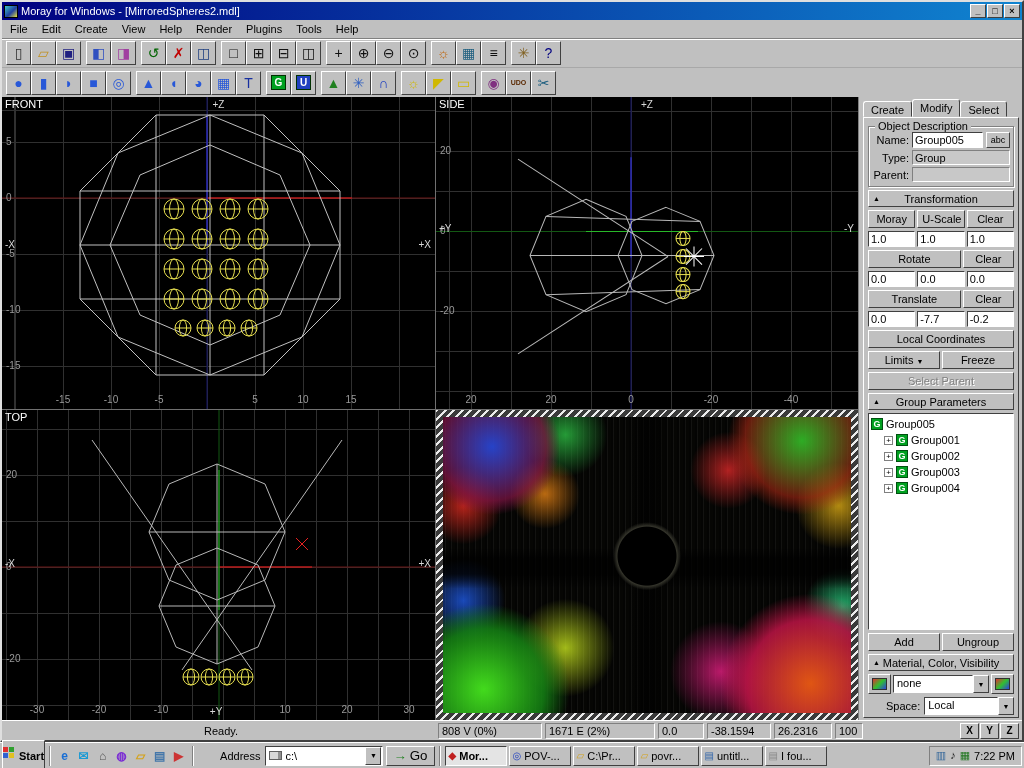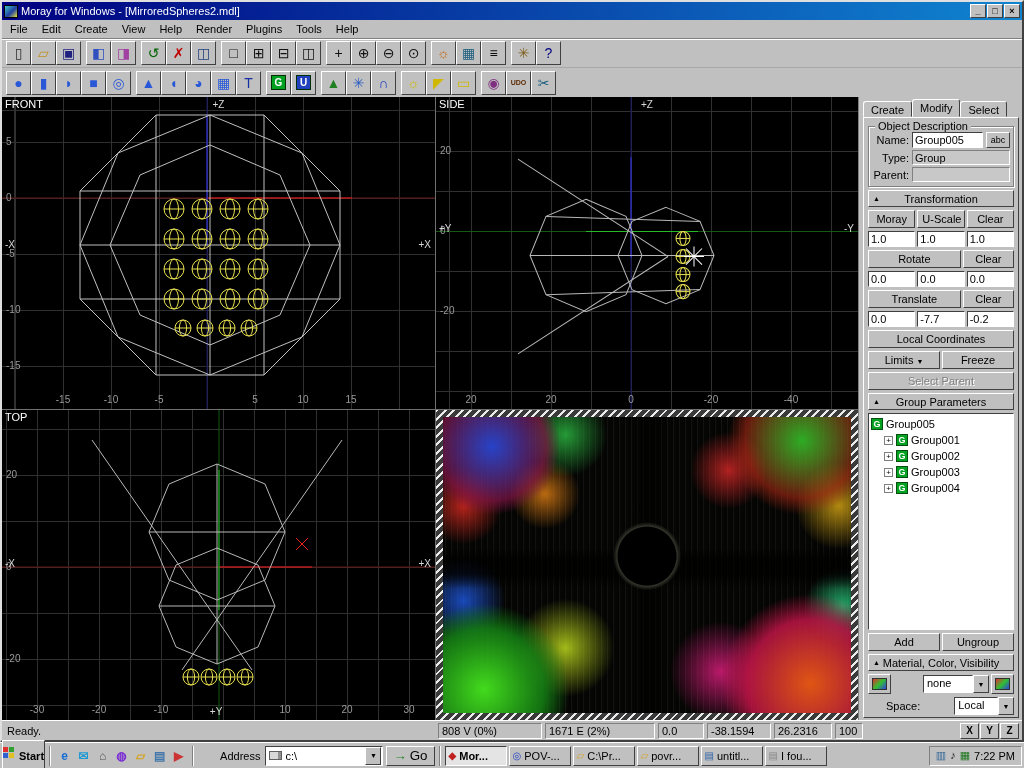--- a/index.html
+++ b/index.html
@@ -86,27 +86,27 @@
 .disabledtxt{color:#808080;text-shadow:1px 1px 0 #fff;}
 .tree{background:#fff;border:1px solid;border-color:#404040 #fff #fff #404040;flex:1;min-height:60px;padding:2px;overflow:hidden;}
 .treerow{display:flex;align-items:center;gap:3px;height:16px;}
 .treerow.child{padding-left:13px;}
 .plusbox{width:9px;height:9px;border:1px solid #808080;font-size:8px;line-height:7px;text-align:center;background:#fff;flex:none;}
 .gicon{width:12px;height:12px;background:#00a020;color:#fff;font-size:9px;font-weight:bold;display:flex;align-items:center;justify-content:center;border:1px solid #005010;flex:none;}
 .matrow{display:flex;gap:2px;align-items:center;flex:none;}
 .iconbtn{width:23px;height:20px;background:#c0c0c0;border:1px solid;border-color:#fff #404040 #404040 #fff;display:flex;align-items:center;justify-content:center;padding:0;}
 .matswatch{width:15px;height:12px;background:linear-gradient(135deg,#e03030,#30c030 50%,#3040e0);border:1px solid #303030;}
 .combo{flex:1;display:flex;height:18px;min-width:0;}
-.combotext{flex:1;border:1px solid;border-color:#404040 #fff #fff #404040;background:#fff;padding:1px 3px;white-space:nowrap;overflow:hidden;margin-left:30px;}
+.combotext{flex:1;border:1px solid;border-color:#404040 #fff #fff #404040;background:#fff;padding:1px 3px;white-space:nowrap;overflow:hidden;}
 .combobtn{width:16px;height:18px;background:#c0c0c0;border:1px solid;border-color:#fff #404040 #404040 #fff;font-size:7px;display:flex;align-items:center;justify-content:center;padding:0;flex:none;}
 .spacerow{display:flex;align-items:center;gap:4px;flex:none;padding-left:18px;}
 .spacerow .combo{max-width:92px;}
 
 .appstatus{height:20px;flex:none;display:flex;align-items:center;padding:1px 3px;gap:3px;border-top:1px solid #fff;}
-.statusmsg{width:430px;flex:none;padding-left:2px;}
+.statusmsg{width:430px;flex:none;padding-left:2px;text-align:center;}
 .scell{height:16px;border:1px solid;border-color:#808080 #fff #fff #808080;padding:1px 3px;font-size:11px;white-space:nowrap;}
 .axiswrap{margin-left:auto;display:flex;gap:1px;}
 .axisbtn{width:19px;height:16px;background:#c0c0c0;border:1px solid;border-color:#fff #404040 #404040 #fff;font-size:10px;font-weight:bold;text-align:center;padding:0;}
 
 .taskbar{position:absolute;left:0;top:742px;width:1024px;height:26px;background:#c0c0c0;border-top:1px solid #fff;display:flex;align-items:center;gap:3px;padding:0 2px;}
 .startbtn{height:32px;display:flex;align-items:center;gap:4px;padding:0 0;font-weight:bold;font-size:11px;background:#c0c0c0;border:1px solid;border-color:#fff #404040 #404040 #fff;}
 .winlogo{width:5px;height:5px;background:#e03030;box-shadow:6px 0 0 #30a030,0 6px 0 #3060d0,6px 6px 0 #e0c020;margin:-6px 7px 6px 0;display:inline-block;}
 .tbsep{width:2px;height:20px;border-left:1px solid #808080;border-right:1px solid #fff;margin:0 1px;flex:none;}
 .qlicon{width:19px;height:19px;display:flex;align-items:center;justify-content:center;font-size:12px;flex:none;}
 .addrlabel{padding:0 2px;flex:none;margin-left:20px;}

